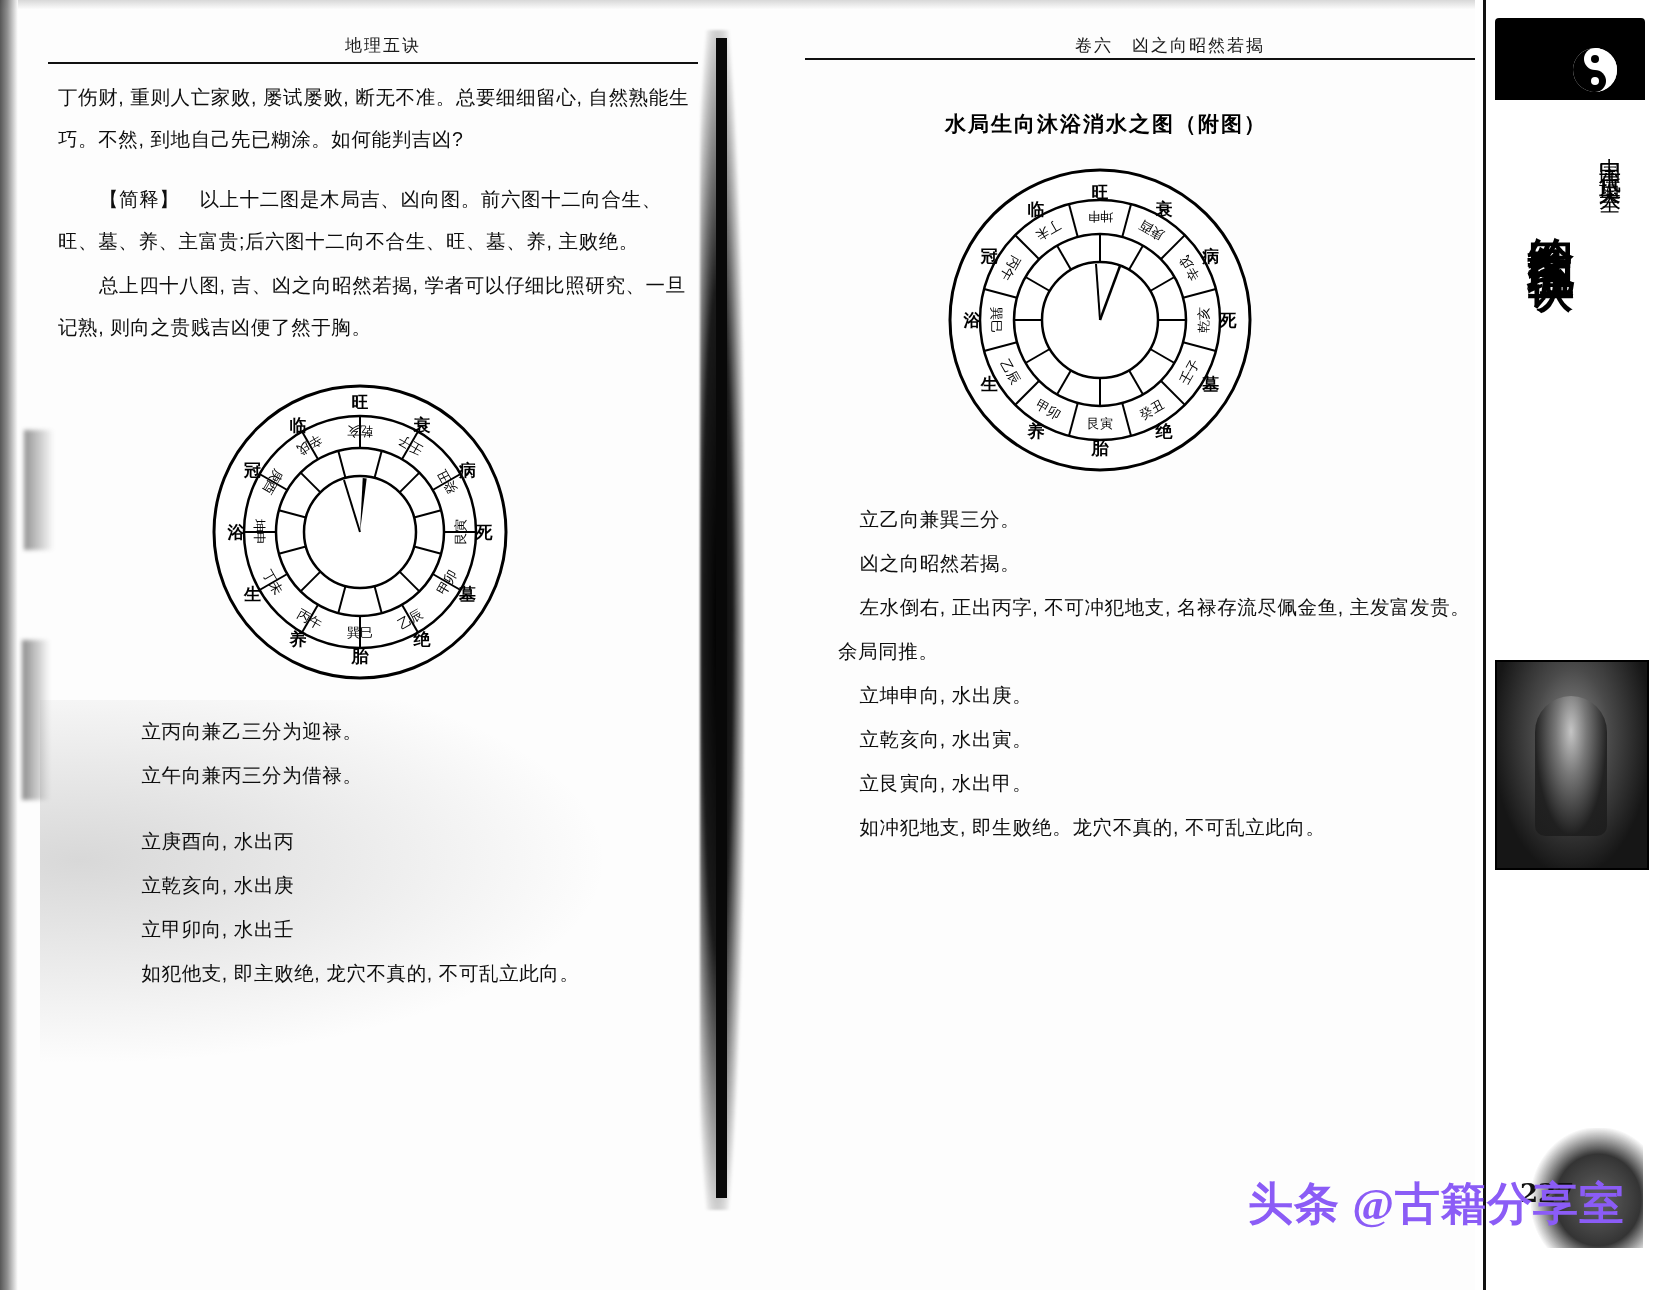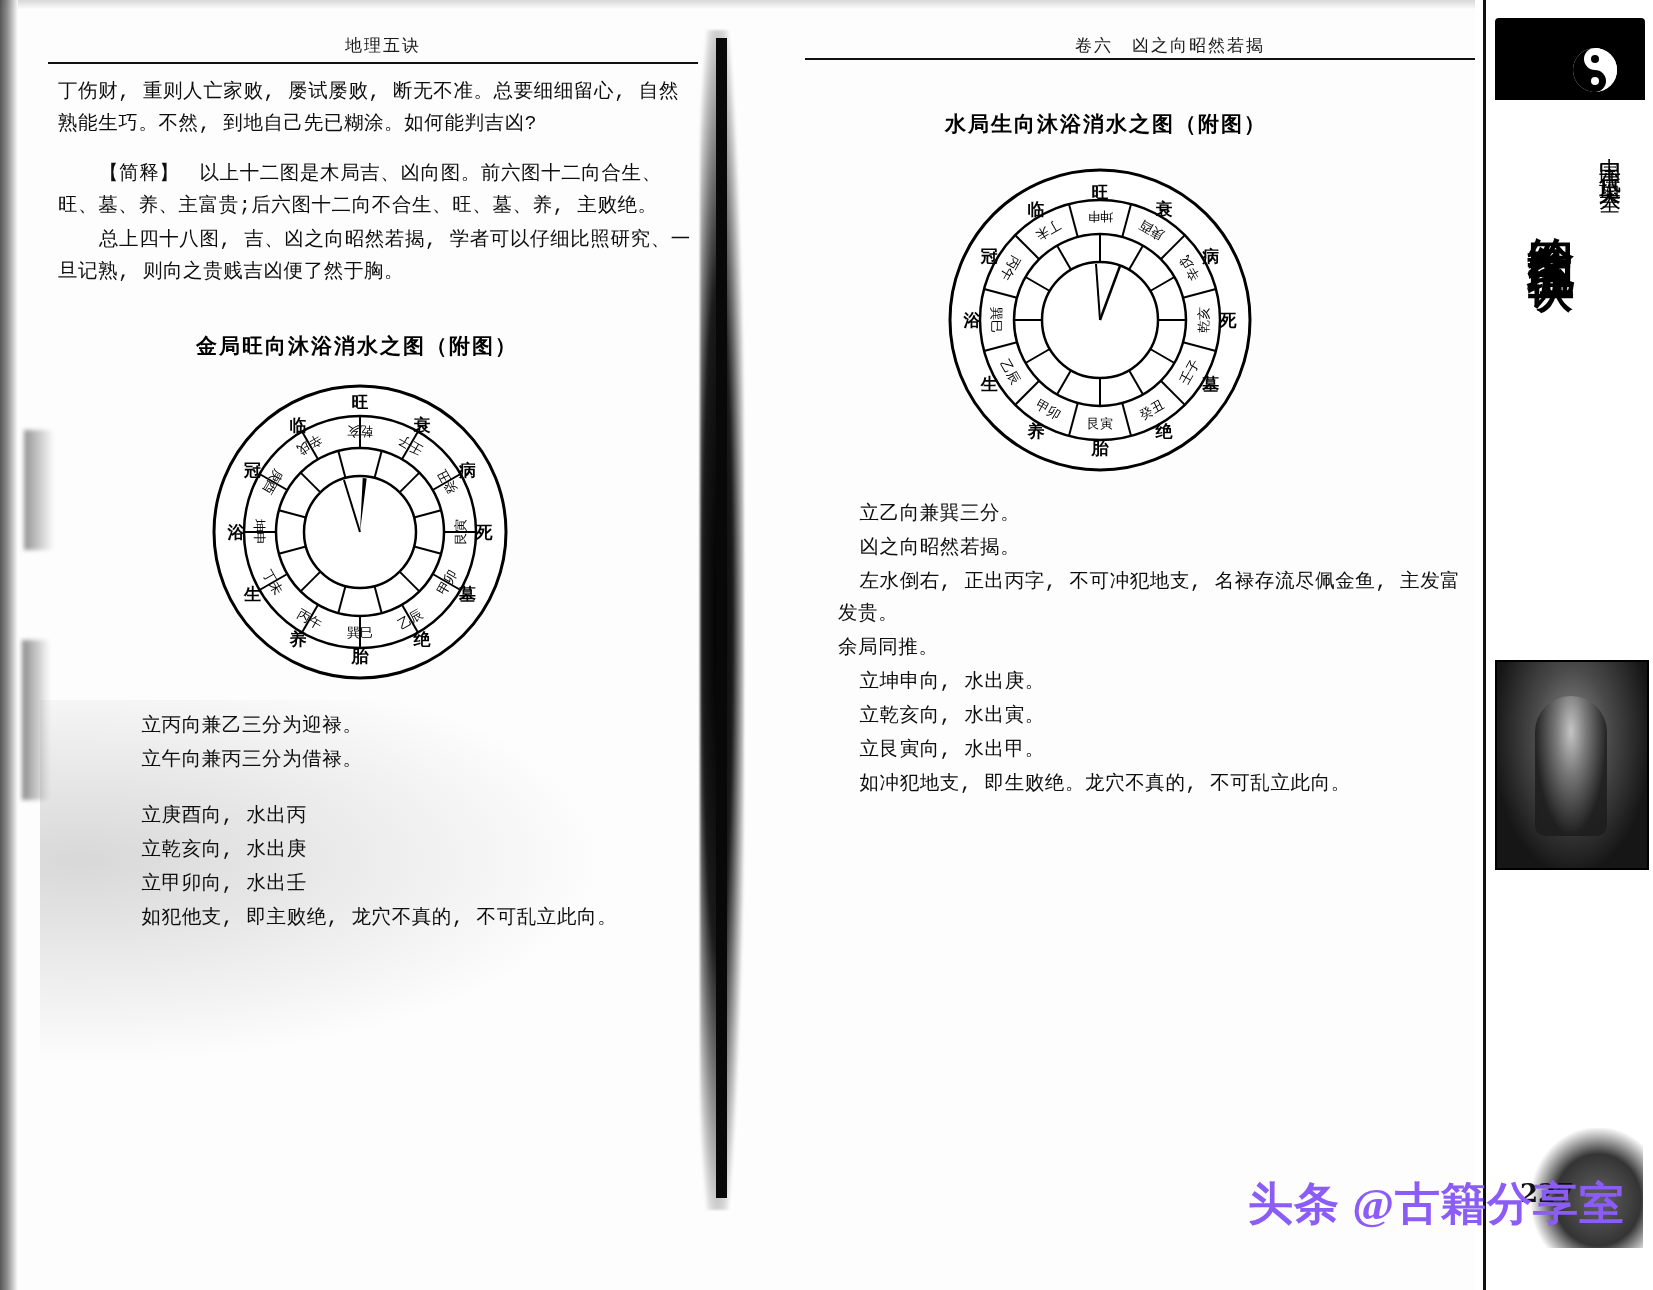--- a/index.html
+++ b/index.html
@@ -72,23 +72,23 @@
     position: absolute;
     height: 2px;
     background: #111;
   }
   .rule-left { left: 48px; top: 62px; width: 650px; }
   .rule-right { left: 805px; top: 58px; width: 680px; }
 
   
   .col {
     position: absolute;
-    font-family: Liberation Mono, monospace;
+    font-family: Liberation Sans, sans-serif;
     font-size: 19.5px;
-    line-height: 32px;
+    line-height: 42px;
     color: #0e0e0e;
     letter-spacing: 0.6px;
   }
   .col-left { left: 58px; top: 76px; width: 640px; }
   .col-right { left: 838px; top: 498px; width: 640px; }
   .p { margin: 0 0 2px 0; }
   .indent { text-indent: 2.1em; }
   .indent1 { text-indent: 1.1em; }
   .bold { font-weight: bold; }
 
@@ -217,21 +217,20 @@
   <div class="rule rule-left"></div>
   <div class="head head-right">卷六　凶之向昭然若揭</div>
   <div class="rule rule-right"></div>
 
   <div class="col col-left">
     <p class="p">丁伤财, 重则人亡家败, 屡试屡败, 断无不准。总要细细留心, 自然熟能生巧。不然, 到地自己先已糊涂。如何能判吉凶?</p>
     <p class="p indent" style="margin-top:18px">【简释】　以上十二图是木局吉、凶向图。前六图十二向合生、旺、墓、养、主富贵;后六图十二向不合生、旺、墓、养, 主败绝。</p>
     <p class="p indent">总上四十八图, 吉、凶之向昭然若揭, 学者可以仔细比照研究、一旦记熟, 则向之贵贱吉凶便了然于胸。</p>
   </div>
 
-  <div class="section-title title-left">金局旺向沐浴消水之图（附图）</div>
 
   <div class="compass" style="left:190px; top:382px;">
     <svg width="340" height="300" viewBox="0 0 340 300">
       <g transform="translate(170,150)">
         <circle r="146" fill="#fff" stroke="#000" stroke-width="3"></circle>
         <circle r="116" fill="#fff" stroke="#000" stroke-width="2.5"></circle>
         <circle r="84" fill="#fff" stroke="#000" stroke-width="2.5"></circle>
         <circle r="56" fill="#fff" stroke="#000" stroke-width="2.5"></circle>
         <g stroke="#000" stroke-width="2">
           <line x1="0" y1="-116" x2="0" y2="-84" transform="rotate(0)"></line>

